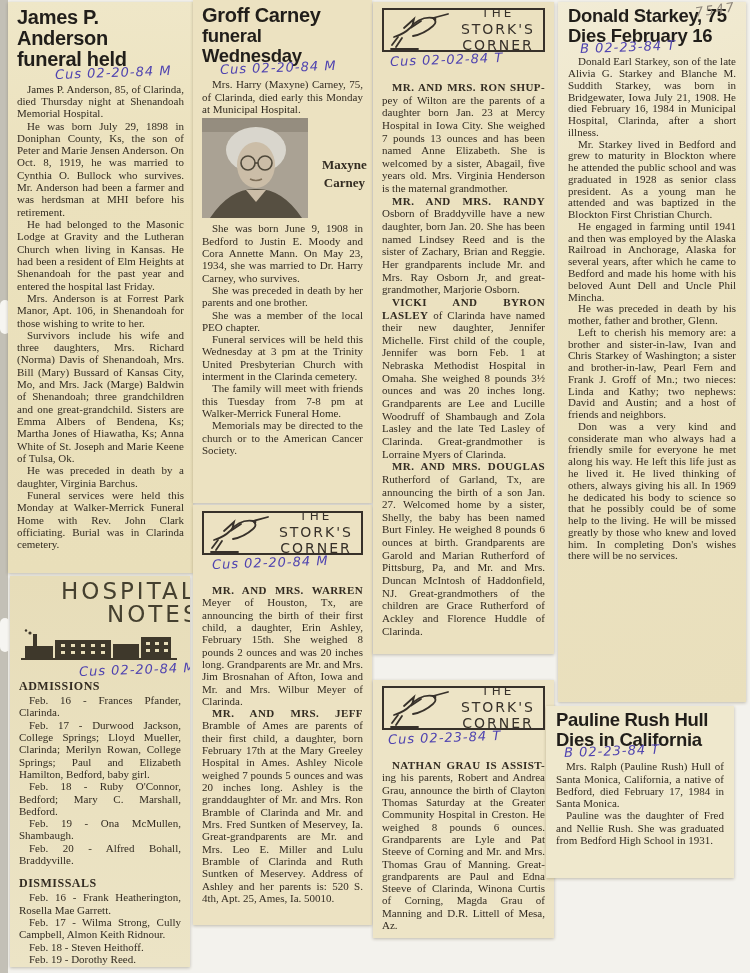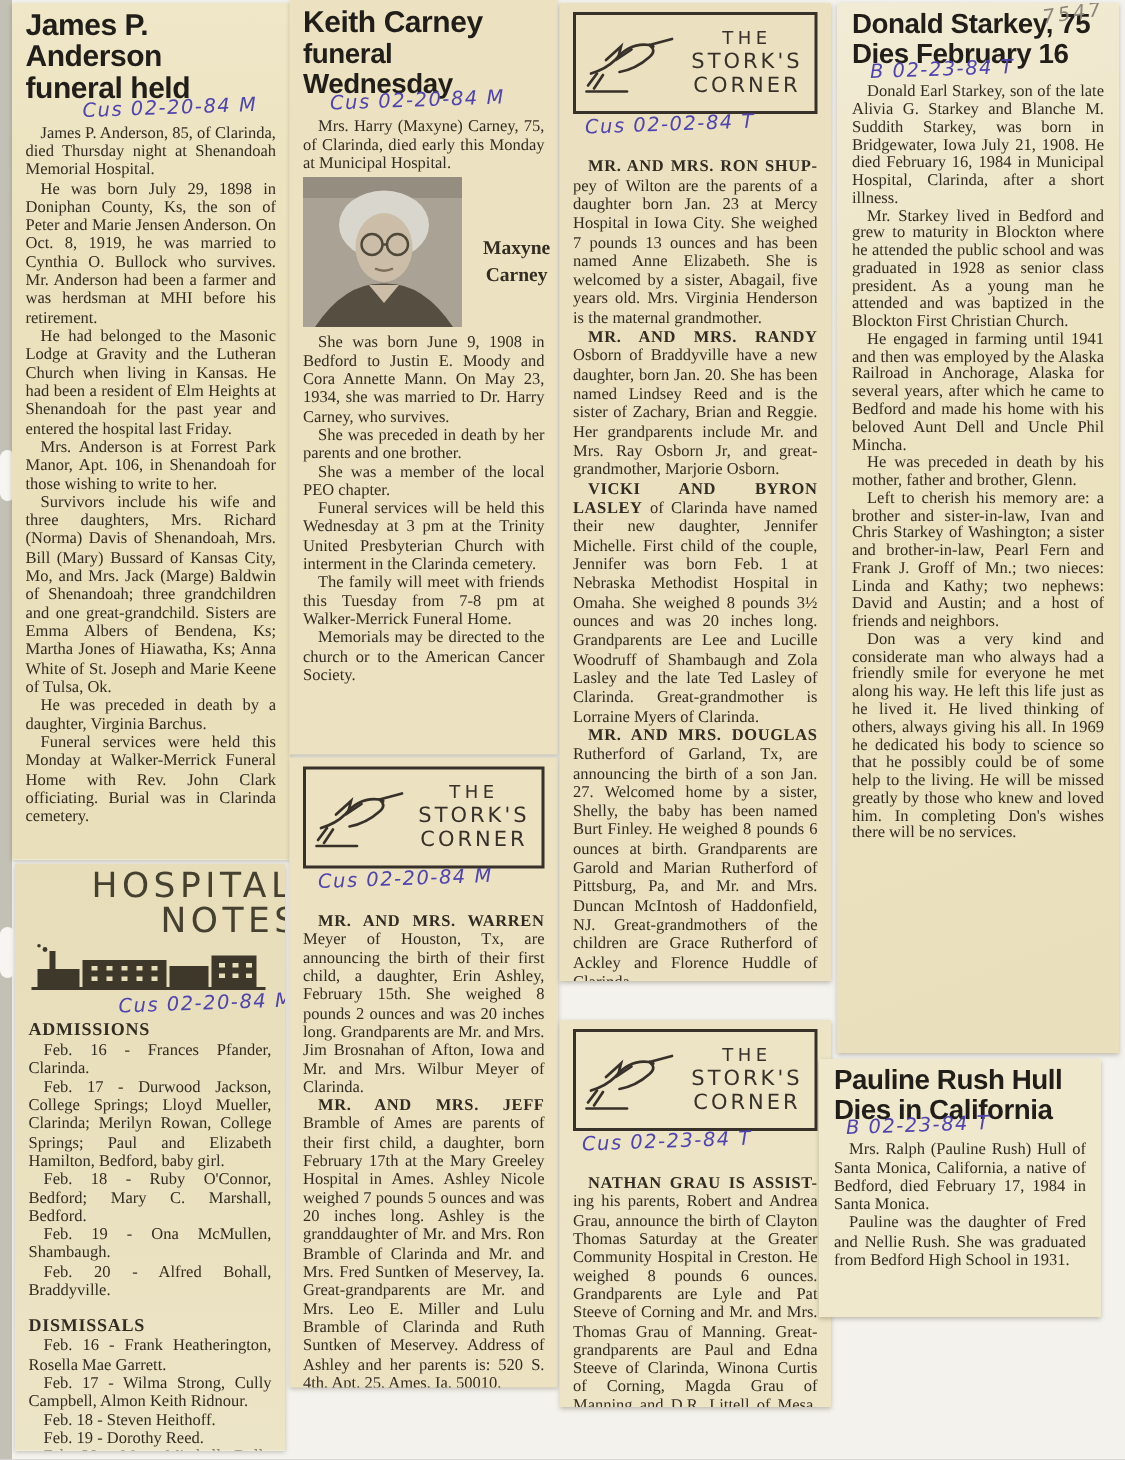--- a/index.html
+++ b/index.html
@@ -35,21 +35,21 @@
     font-family:"DejaVu Sans", sans-serif; font-style:italic;
     color:#8d857a; font-size:13px; letter-spacing:2px;
     transform:rotate(-8deg);
   }
   .lead { font-weight:bold; letter-spacing:.4px; }
   .item { margin-top:9px; }
   .item:first-of-type { margin-top:12px; }
 
   .stork-box {
     border:2.5px solid #37312a; display:flex; align-items:center;
-    padding:3px 8px 3px 4px; height:68px; box-sizing:border-box; margin:2px 0 2px 0;
+    padding:3px 8px 3px 4px; height:44px; box-sizing:border-box; margin:2px 0 2px 0;
   }
   .stork-title {
     margin-left:auto; text-align:center;
     font-family:"DejaVu Sans", sans-serif; color:#37312a;
     font-size:14px; letter-spacing:2px; line-height:1.15;
   }
   .stork-title .t1 { font-size:12px; letter-spacing:3px; }
 
   .hosp-title {
     font-family:"DejaVu Sans", sans-serif; color:#45402f;
@@ -126,21 +126,21 @@
     <p>Feb. 20 - Alfred Bohall, Braddyville.</p>
     <div class="sec-label">DISMISSALS</div>
     <p>Feb. 16 - Frank Heatherington, Rosella Mae Garrett.</p>
     <p>Feb. 17 - Wilma Strong, Cully Campbell, Almon Keith Ridnour.</p>
     <p>Feb. 18 - Steven Heithoff.</p>
     <p>Feb. 19 - Dorothy Reed.</p>
     <p>Feb. 20 - Mary Mitchell, Dolly Robinette, Mary Farquhar.</p>
   </div>
 
   <div class="clip bt" style="left:193px; top:0px; width:179px; height:503px; padding:5px 9px; background:linear-gradient(180deg,#f0e8cb 0%,#ece2c1 40%,#eade bd 100%); background-color:#ece2c1;">
-    <div class="hl">Keith Carney</div>
+    <div class="hl">Groff Carney</div>
     <div class="hl small">funeral Wednesday</div>
     <div class="hw" style="margin:-3px 0 1px 18px;">Cus 02-20-84 M</div>
     <p>Mrs. Harry (Maxyne) Carney, 75, of Clarinda, died early this Monday at Municipal Hospital.</p>
     <div class="photo-row">
       <svg class="photo-frame" width="106" height="100" viewBox="0 0 106 100">
         <rect width="106" height="100" fill="#aaa294"></rect>
         <rect width="106" height="14" fill="#958d7f"></rect>
         <ellipse cx="54" cy="32" rx="30" ry="23" fill="#d9d6cd"></ellipse>
         <ellipse cx="54" cy="47" rx="19" ry="23" fill="#cbbda7"></ellipse>
         <circle cx="46" cy="45" r="7" fill="none" stroke="#4e483a" stroke-width="1.6"></circle>

